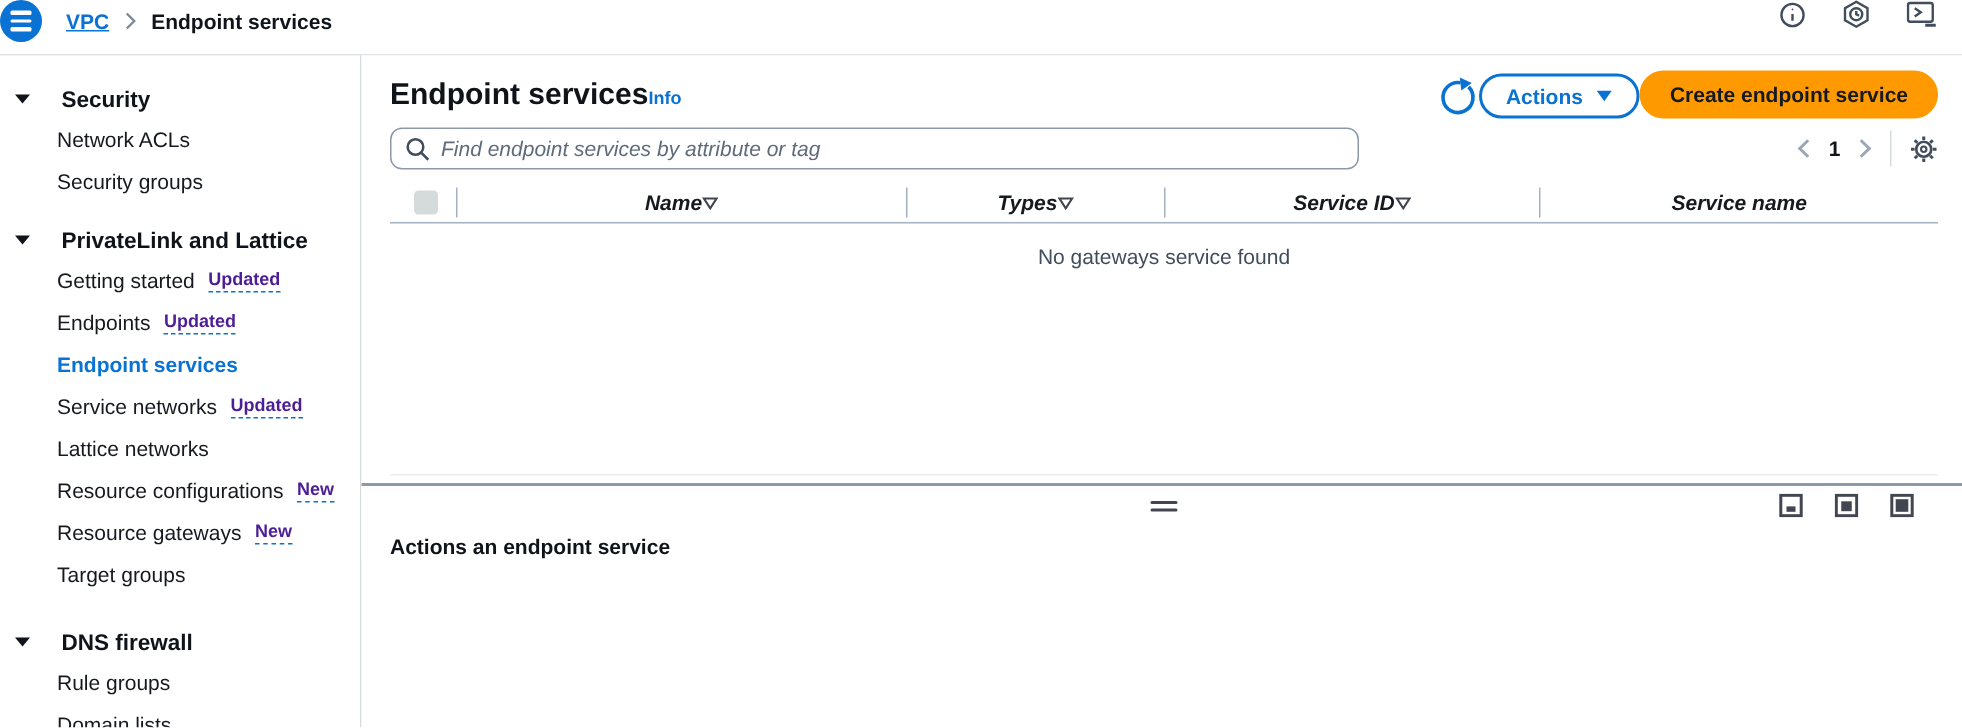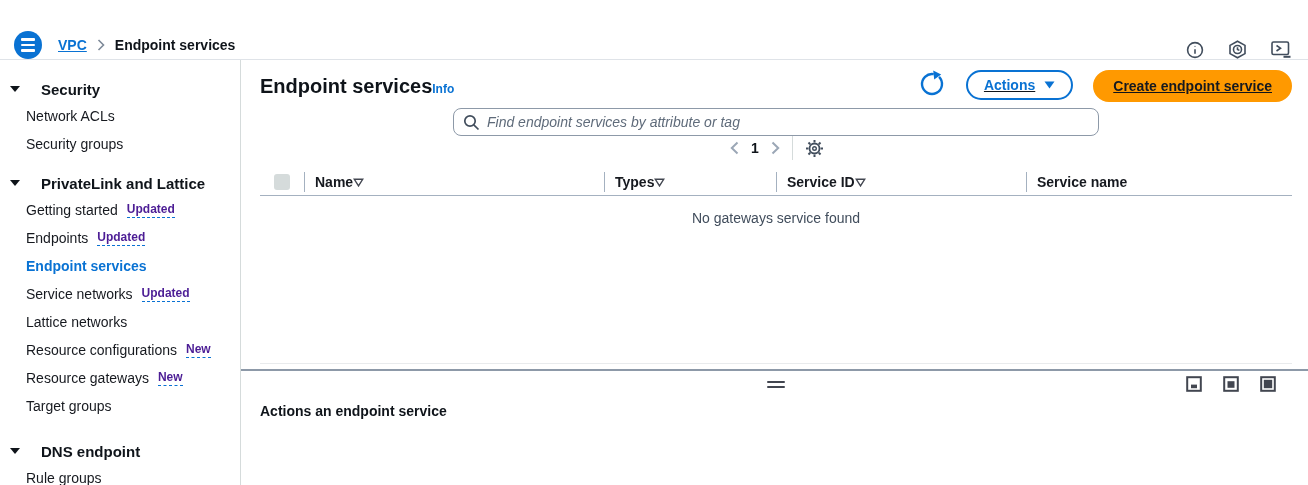--- a/index.html
+++ b/index.html
@@ -7,22 +7,22 @@
   body {
     font-family: "Liberation Sans", sans-serif;
     color:#0f141a;
     width:1308px; height:485px;
     overflow:hidden;
   }
   .app { width:1308px; height:485px; background:#fff; position:relative; }
 
   
   .topbar {
-    height:37px; display:flex; align-items:flex-end; justify-content:space-between;
-    padding:0 16px 0 14px; border-bottom:1px solid #dfe3e8; background:#fff;margin-top:23px;
+    height:37px; display:flex; align-items:flex-start; justify-content:space-between;
+    padding:0 16px 0 0; border-bottom:1px solid #dfe3e8; background:#fff;
   }
   .topbar-left { display:flex; align-items:center; }
   .hamburger {
     width:28px; height:28px; border-radius:50%; background:#0972d3;
     display:flex; flex-direction:column; align-items:center; justify-content:center;
     gap:3px; cursor:pointer; border:none;
   }
   .hamburger span { display:block; width:14px; height:2.5px; background:#fff; border-radius:1px; }
   .breadcrumb { display:flex; align-items:center; margin-left:16px; font-size:14px; }
   .crumb-link { color:#0972d3; font-weight:600; text-decoration:underline; cursor:pointer; }
@@ -36,64 +36,64 @@
   .sidebar { width:241px; border-right:1px solid #d5dbdb; padding-top:8px; flex:none; overflow:hidden; }
   .side-section { margin-top:12px; }
   .side-section:first-child { margin-top:8px; }
   .side-section.spaced { margin-top:18px; }
   .side-header {
     display:flex; align-items:center; gap:21px; height:26px; padding:0 10px;
     font-size:15px; font-weight:700; cursor:pointer;
   }
   .tri-down { width:0; height:0; border-left:5px solid transparent; border-right:5px solid transparent; border-top:6px solid #0f141a; }
   .side-item {
-    height:28px; display:flex; align-items:center; padding-left:26px;
+    height:28px; display:flex; align-items:center; padding-left:38px;
     font-size:14px; color:#16191f; cursor:pointer; white-space:nowrap;
   }
   .side-item.active .side-label { color:#0972d3; font-weight:700; }
   .nav-badge {
     margin-left:9px; font-size:12px; font-weight:700; color:#4c1d95;
     border-bottom:1px dashed #0972d3; padding-bottom:1px; line-height:1.2;
   }
 
   
   .main { flex:1; padding:0 16px 0 19px; position:relative; background:#fff; }
   .main-header { display:flex; align-items:center; justify-content:space-between; margin-top:10px; height:32px; }
   .title-wrap { display:flex; align-items:baseline; }
   .page-title { font-size:20px; font-weight:700; color:#0f141a; }
   .info-link { font-size:12px; font-weight:700; color:#0972d3; cursor:pointer; }
-  .header-actions { display:flex; align-items:flex-start; gap:20px;text-decoration:underline; }
+  .header-actions { display:flex; align-items:flex-end; gap:0; }
   .refresh-btn { background:none; border:none; cursor:pointer; display:flex; align-items:center; padding:0; }
   .btn {
     height:30px; border-radius:16px; font-size:14px; font-weight:700;
     display:inline-flex; align-items:center; gap:9px; cursor:pointer;
     font-family:"Liberation Sans", sans-serif;
   }
   .btn-secondary { background:#fff; border:2px solid #0972d3; color:#0972d3; padding:0 16px; }
   .btn-primary { background:#ff9900; border:2px solid #ff9900; color:#16191f; padding:0 18px; height:32px; }
 
-  .controls-row { display:flex; align-items:center; justify-content:space-between; margin-top:6px;flex-direction:column; }
+  .controls-row { display:flex; align-items:center; justify-content:space-between; margin-top:6px; }
   .search-box {
     width:646px; height:28px; border:1px solid #8d99a8; border-radius:8px;
     display:flex; align-items:center; padding:0 9px; gap:7px; background:#fff;
   }
   .search-box input {
     border:none; outline:none; flex:1; font-size:14px; font-style:italic; color:#16191f;
     font-family:"Liberation Sans", sans-serif; background:transparent;
   }
   .search-box input::placeholder { color:#5f6b7a; font-style:italic; }
   .right-controls { display:flex; align-items:center; }
   .page-chevron { background:none; border:none; cursor:pointer; display:flex; align-items:center; padding:2px; color:#9ba7b6; }
   .page-num { font-size:14px; font-weight:700; color:#0f141a; margin:0 10px; cursor:pointer; }
   .ctrl-divider { width:1px; height:24px; background:#d5dbdb; margin:0 12px 0 10px; }
   .gear-btn { background:none; border:none; cursor:pointer; display:flex; align-items:center; color:#414d5c; }
 
   
   .table-header { display:flex; align-items:center; margin-top:9px; height:27px; border-bottom:1px solid #a4b1c0; }
-  .th { display:flex; align-items:center; justify-content:flex-start; height:20px; padding:0 10px; }
+  .th { display:flex; align-items:center; justify-content:center; height:20px; padding:0 10px;font-style:italic; }
   .th + .th { border-left:1px solid #a4b1c0; }
   .th-label { font-size:14px; font-weight:700; color:#16191f; }
   .th-select { width:44px; flex:none; padding-left:14px; }
   .th-name { width:300px; flex:none; }
   .th-sid { width:250px; flex:none; }
   .th-types { width:172px; flex:none; }
   .th-sname { flex:1; }
   .checkbox { width:16px; height:16px; background:#d5dbdb; border-radius:3px; cursor:pointer; }
   .sort-icon { display:flex; align-items:center; color:#424650; }
   .table-body { height:168px; border-bottom:1px solid #e9ebed; }
@@ -206,21 +206,21 @@
           <span class="nav-badge">New</span>
         </div>
         <div class="side-item">
           <span class="side-label">Target groups</span>
         </div>
       </div>
 
       <div class="side-section spaced">
         <div class="side-header">
           <span class="tri-down"></span>
-          <span>DNS endpoint</span>
+          <span>DNS firewall</span>
         </div>
         <div class="side-item">
           <span class="side-label">Rule groups</span>
         </div>
         <div class="side-item">
           <span class="side-label">Domain lists</span>
         </div>
       </div>
     </nav>
 

